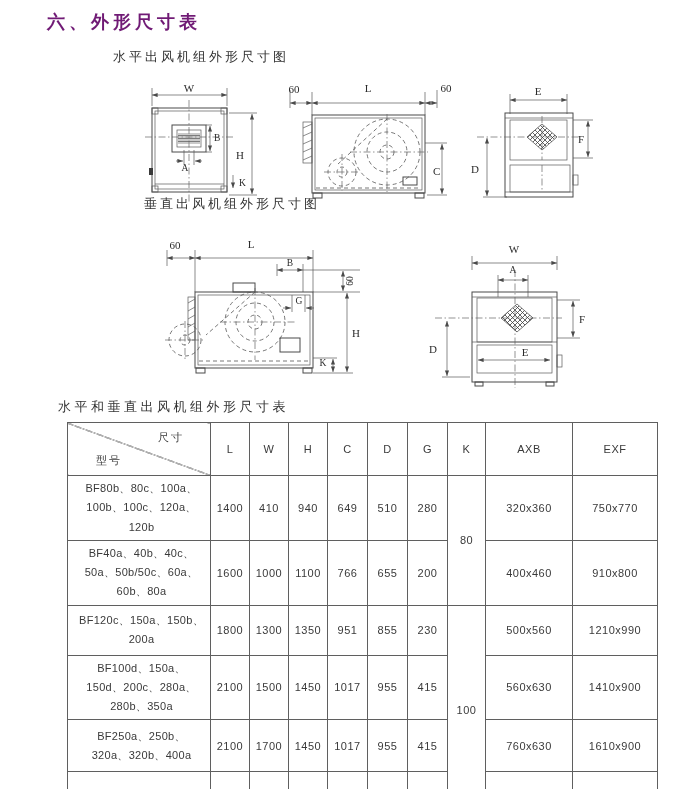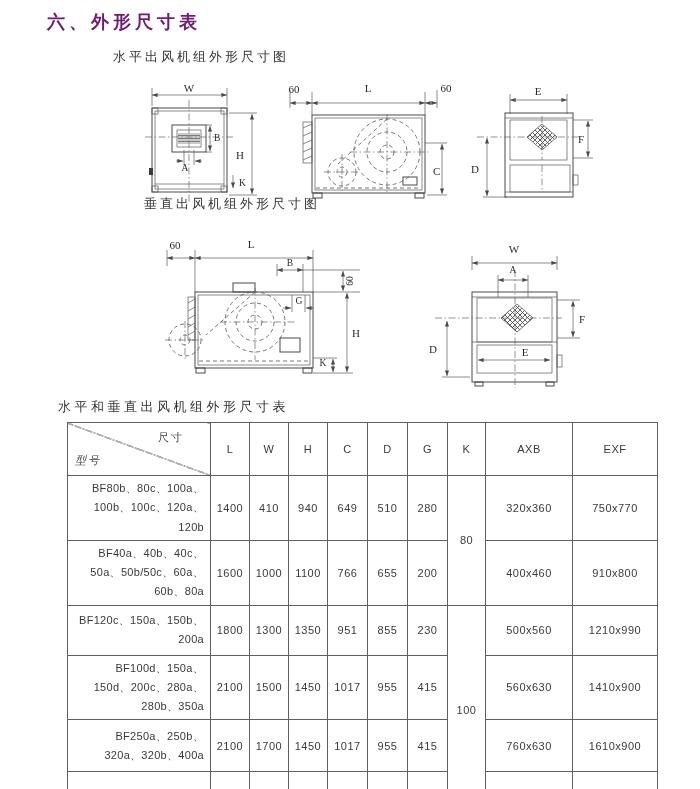--- a/index.html
+++ b/index.html
@@ -35,30 +35,30 @@
   .dims{
     position:absolute;left:67px;top:422px;width:590px;
     border-collapse:collapse;table-layout:fixed;
     font-family:"Liberation Sans",sans-serif;font-size:11px;color:#3a3a3a;
   }
   .dims th,.dims td{
     border:1px solid #5f5f5f;text-align:center;vertical-align:middle;
     padding:0;font-weight:normal;letter-spacing:.5px;
   }
   .dims td.model{
-    text-align:right;padding:3px 6px 3px 11px;line-height:1.75;letter-spacing:.3px;
+    text-align:center;padding:3px 6px 3px 11px;line-height:1.75;letter-spacing:.3px;
   }
   .diag{
     position:relative;
     background:linear-gradient(to bottom left,
       transparent 49.6%, #5f5f5f 49.6%, #5f5f5f 50.4%, transparent 50.4%);
     font-family:"Liberation Serif",serif;font-size:11px;
   }
   .diag .tr{position:absolute;top:7px;right:26px;letter-spacing:2px;}
-  .diag .bl{position:absolute;bottom:7px;left:7px;letter-spacing:2px;font-style:italic;}
+  .diag .bl{position:absolute;bottom:7px;left:28px;letter-spacing:2px;}
 </style>
 </head>
 <body>
 
 <div class="page">
 
   <div class="page-title">六、外形尺寸表</div>
   <div class="sub s1">水平出风机组外形尺寸图</div>
 
   <svg class="d1" width="115" height="130" viewBox="0 0 115 130">

